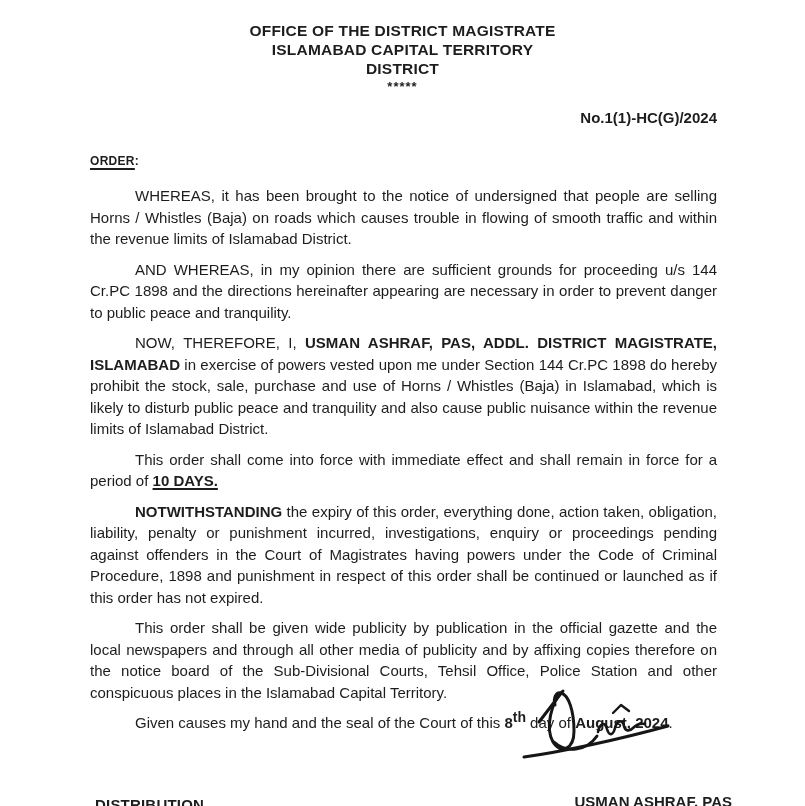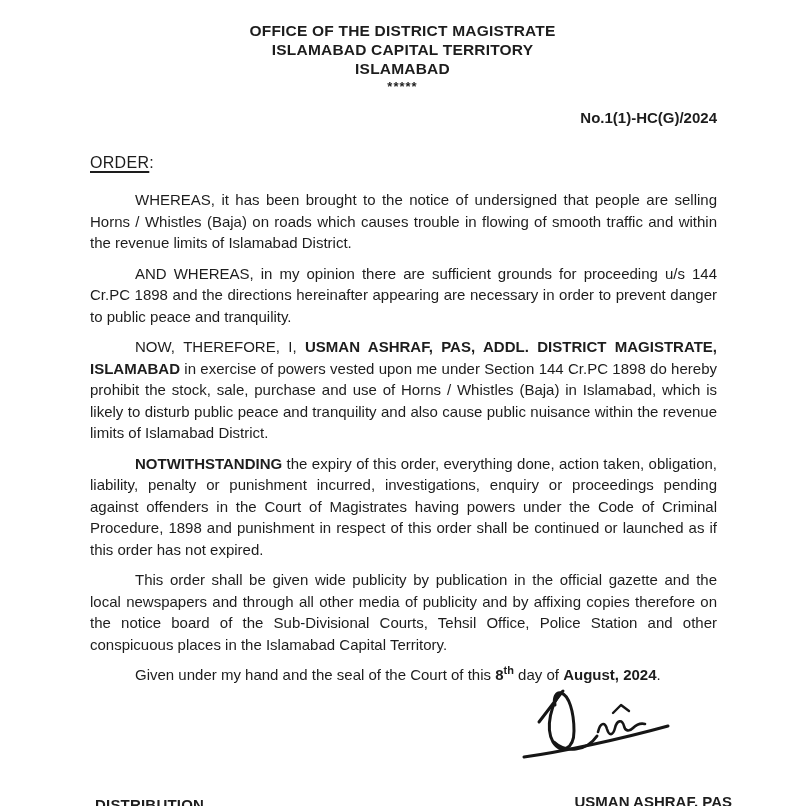--- a/index.html
+++ b/index.html
@@ -9,70 +9,71 @@
     background:#ffffff;
     overflow:hidden;
     font-family:"Liberation Sans", sans-serif;
     color:#1d1d1d;
     -webkit-font-smoothing:antialiased;
   }
   .header { padding-top:21px; text-align:center; font-weight:700; font-size:15.5px; line-height:19px; letter-spacing:0.2px; }
   .stars { text-align:center; font-weight:700; font-size:13px; line-height:13px; margin-top:2px; letter-spacing:1px; }
   .meta { display:flex; justify-content:flex-end; margin:16px 88px 0 95px; font-weight:700; font-size:15px; line-height:18px; }
   .meta-right { display:flex; gap:32px; padding-right:30px; }
-  .order-heading { margin:27px 0 0 90px; font-size:16px; font-weight:400; letter-spacing:0.3px; }
+  .order-heading { margin:27px 0 0 90px; font-size:12px; font-weight:700; letter-spacing:0.3px; }
   .order-heading .u { text-decoration:underline; text-decoration-thickness:2px; text-underline-offset:3px; }
   .content { margin:17px 88px 11px 90px; font-size:15px; line-height:21.5px; text-align:justify; }
   .content p { margin:0 0 9px 0; text-indent:45px; }
   .b { font-weight:700; }
   .bu { font-weight:700; text-decoration:underline; text-decoration-thickness:2px; text-underline-offset:2px; }
-  sup { font-size:11px; line-height:0; vertical-align:super; }
+  sup { font-size:14px; line-height:0; vertical-align:super; }
   .sig-name-block {
     position:absolute; left:462px; top:745px; width:270px;
     text-align:right; font-weight:700; font-size:15px; line-height:19px;margin-top:47px;
   }
   .sig-svg { position:absolute; left:516px; top:682px; }
   .distribution {
     position:absolute; left:95px; top:796px;
     font-weight:700; font-size:15px; letter-spacing:0.2px;
   }
 </style>
 </head>
 <body>
 
 <div class="page">
 
   <div class="header">
     <div>OFFICE OF THE DISTRICT MAGISTRATE</div>
     <div>ISLAMABAD CAPITAL TERRITORY</div>
-    <div>ISLAMABAD</div>
+    <div>DISTRICT</div>
   </div>
   <div class="stars">*****</div>
 
   <div class="meta">
     <span>No.1(1)-HC(G)/2024</span>
   </div>
 
   <div class="order-heading">
     <span class="u">ORDER</span><span>:</span>
   </div>
 
   <div class="content">
     <p>WHEREAS, it has been brought to the notice of undersigned that people are selling Horns / Whistles (Baja) on roads which causes trouble in flowing of smooth traffic and within the revenue limits of Islamabad District.</p>
 
     <p>AND WHEREAS, in my opinion there are sufficient grounds for proceeding u/s 144 Cr.PC 1898 and the directions hereinafter appearing are necessary in order to prevent danger to public peace and tranquility.</p>
 
     <p><span>NOW, THEREFORE, I, </span><span class="b">USMAN ASHRAF, PAS, ADDL. DISTRICT MAGISTRATE, ISLAMABAD</span><span> in exercise of powers vested upon me under Section 144 Cr.PC 1898 do hereby prohibit the stock, sale, purchase and use of Horns / Whistles (Baja) in Islamabad, which is likely to disturb public peace and tranquility and also cause public nuisance within the revenue limits of Islamabad District.</span></p>
 
+    <p><span>This order shall come into force with immediate effect and shall remain in force for a period of </span><span class="bu">10 DAYS.</span></p>
 
     <p><span class="b">NOTWITHSTANDING</span><span> the expiry of this order, everything done, action taken, obligation, liability, penalty or punishment incurred, investigations, enquiry or proceedings pending against offenders in the Court of Magistrates having powers under the Code of Criminal Procedure, 1898 and punishment in respect of this order shall be continued or launched as if this order has not expired.</span></p>
 
     <p>This order shall be given wide publicity by publication in the official gazette and the local newspapers and through all other media of publicity and by affixing copies therefore on the notice board of the Sub-Divisional Courts, Tehsil Office, Police Station and other conspicuous places in the Islamabad Capital Territory.</p>
 
-    <p><span>Given under my hand and the seal of the Court of this </span><span class="b"><span>8</span><sup>th</sup></span><span> day of </span><span class="b">August, 2024</span><span>.</span></p>
+    <p><span>Given causes my hand and the seal of the Court of this </span><span class="b"><span>8</span><sup>th</sup></span><span> day of </span><span class="b">August, 2024</span><span>.</span></p>
   </div>
 
   <svg class="sig-svg" width="170" height="80" viewBox="0 0 170 80" fill="none" stroke="#161616" stroke-linecap="round" stroke-linejoin="round">
     <path d="M 47,9 C 35,20 29,46 37,60 C 45,73 58,67 58,49 C 58,30 53,13 45,11 C 40,10 37,16 39,23" stroke-width="3"></path>
     <path d="M 46,10 L 23,40" stroke-width="3"></path>
     <path d="M 38,60 C 50,71 70,70 81,54" stroke-width="3"></path>
     <path d="M 82,50 c 2,-9 7,-11 9,-3 c 2,7 6,7 8,-1 c 2,-8 7,-9 9,-2 c 1,5 5,6 9,2 c 4,-4 8,-5 12,-4" stroke-width="2.6"></path>
     <path d="M 97,31 l 8,-8 l 8,6" stroke-width="2.4"></path>
     <path d="M 8,75 C 45,70 105,57 152,44" stroke-width="3"></path>
   </svg>

